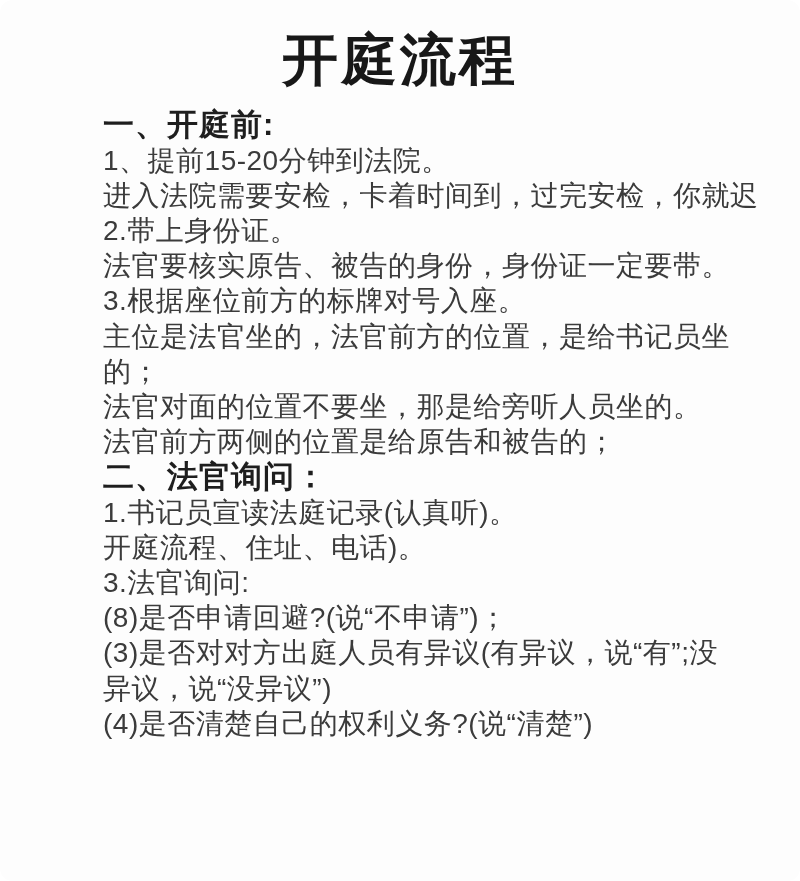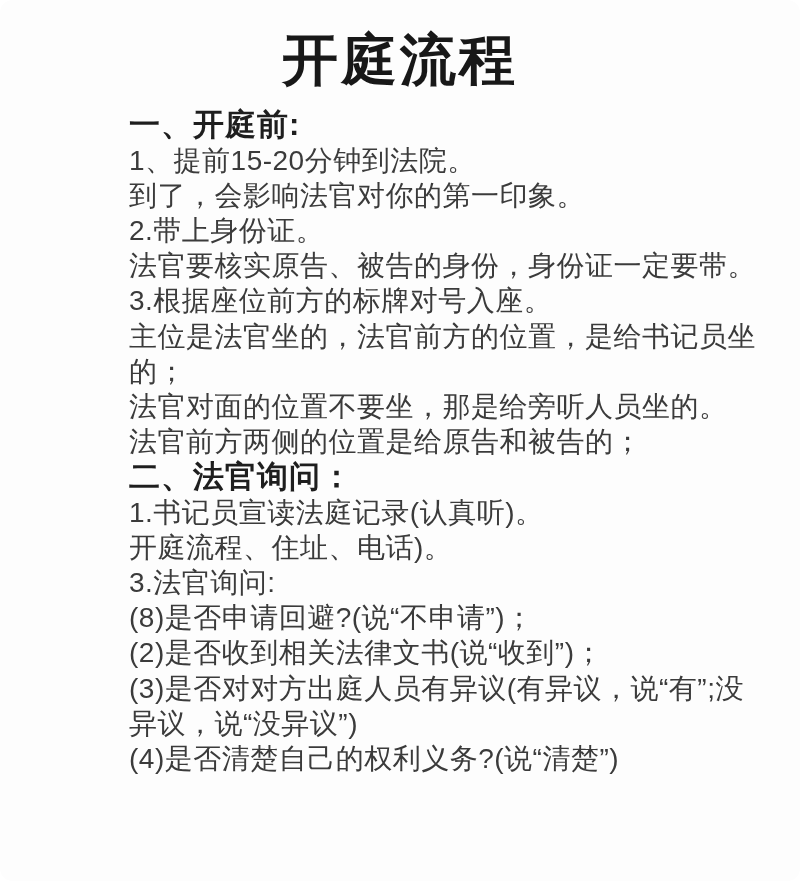--- a/index.html
+++ b/index.html
@@ -26,51 +26,49 @@
   }
   .content {
     margin: 15px 90px 0 103px;
     font-size: 28px;
     line-height: 35.2px;
     color: #3b3b3b;
     letter-spacing: 0.5px;
   }
   .line {
     white-space: nowrap;
-    margin-left: 26px;
   }
   .line.heading {
     font-size: 31px;
     font-weight: 800;
     color: #1e1e1e;
     letter-spacing: 1px;
   }
 </style>
 </head>
 <body>
 
 <div class="page">
   <h1 class="title">开庭流程</h1>
 
   <div class="content">
 
     <div class="line heading">一、开庭前:</div>
     <div class="line">1、提前15-20分钟到法院。</div>
-    <div class="line">到了，会影响法官对你的第一印象。</div>
+    <div class="line">进入法院需要安检，卡着时间到，过完安检，你就迟</div>
     <div class="line">2.带上身份证。</div>
     <div class="line">法官要核实原告、被告的身份，身份证一定要带。</div>
     <div class="line">3.根据座位前方的标牌对号入座。</div>
     <div class="line">主位是法官坐的，法官前方的位置，是给书记员坐</div>
     <div class="line">的；</div>
     <div class="line">法官对面的位置不要坐，那是给旁听人员坐的。</div>
     <div class="line">法官前方两侧的位置是给原告和被告的；</div>
 
     <div class="line heading">二、法官询问：</div>
     <div class="line">1.书记员宣读法庭记录(认真听)。</div>
     <div class="line">开庭流程、住址、电话)。</div>
     <div class="line">3.法官询问:</div>
     <div class="line">(8)是否申请回避?(说“不申请”)；</div>
-    <div class="line">(2)是否收到相关法律文书(说“收到”)；</div>
     <div class="line">(3)是否对对方出庭人员有异议(有异议，说“有”;没</div>
     <div class="line">异议，说“没异议”)</div>
     <div class="line">(4)是否清楚自己的权利义务?(说“清楚”)</div>
   </div>
 </div>
 
 </body></html>

